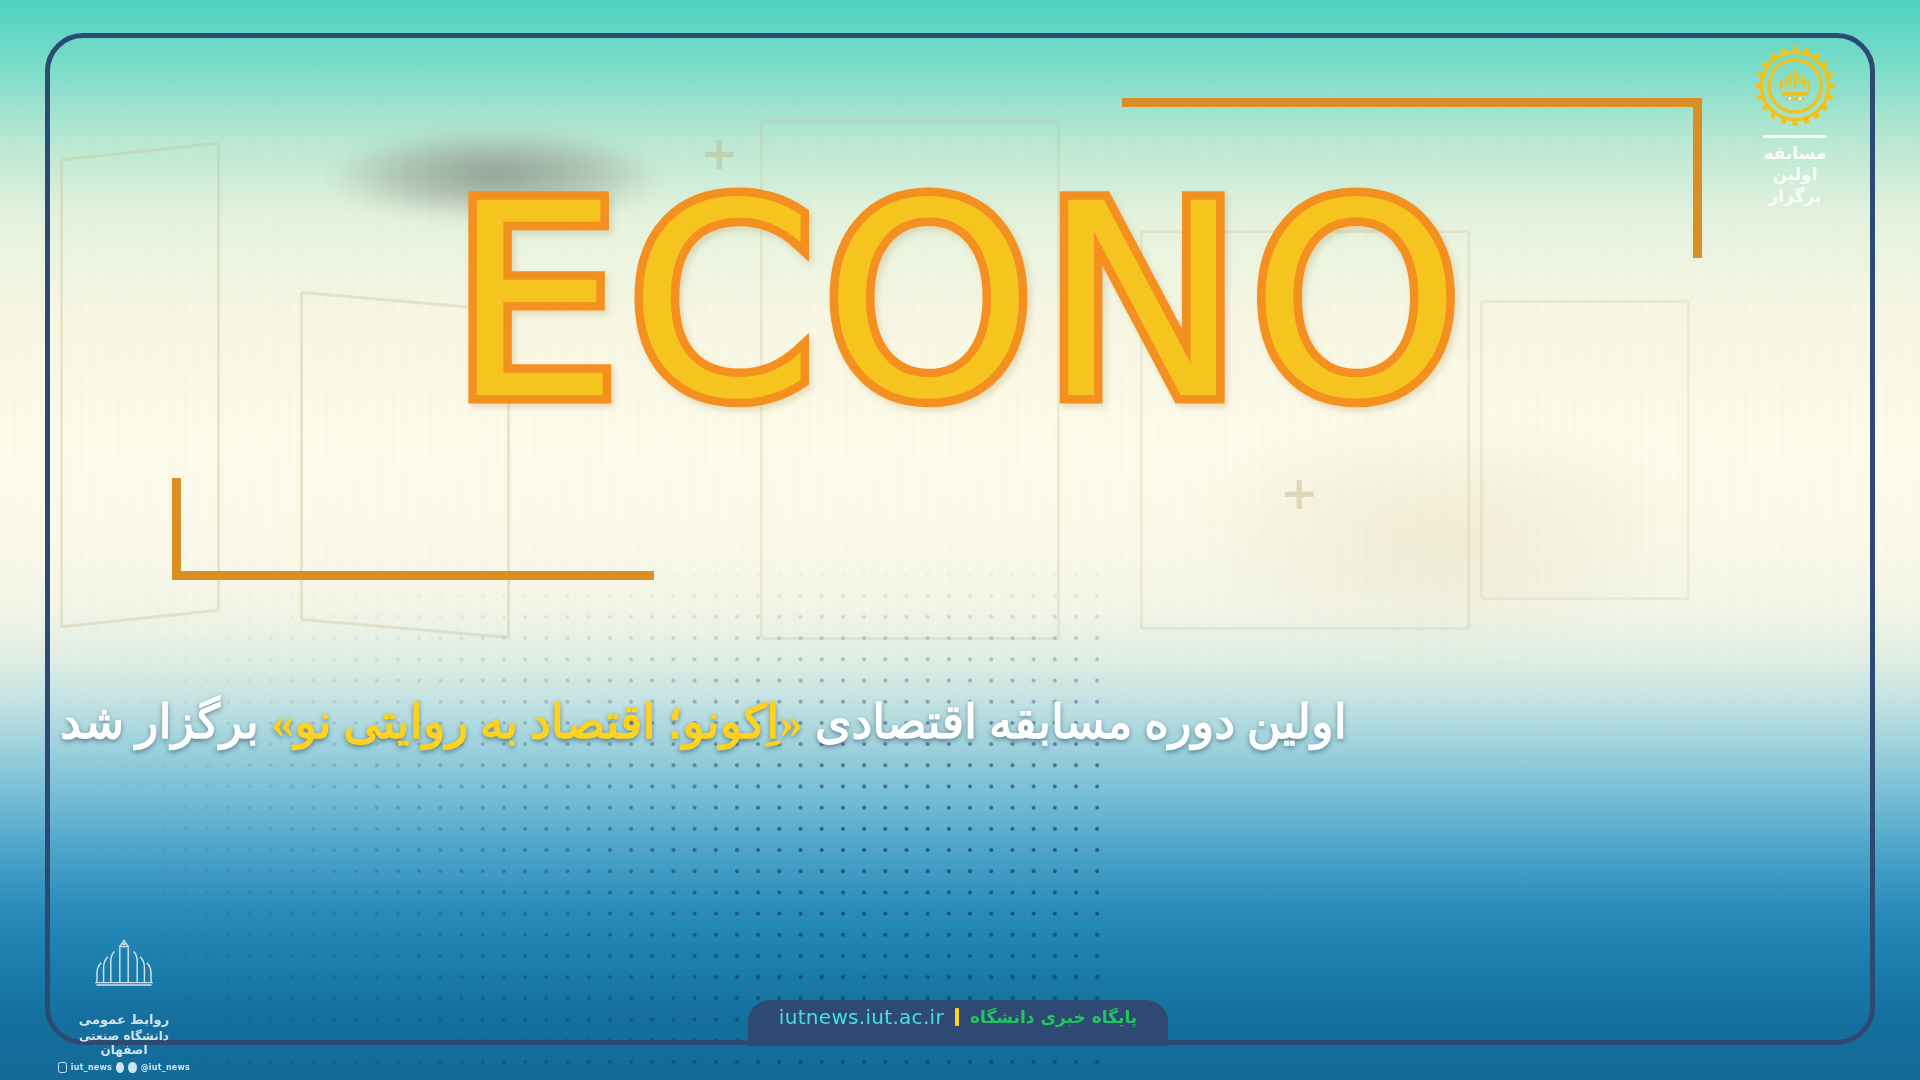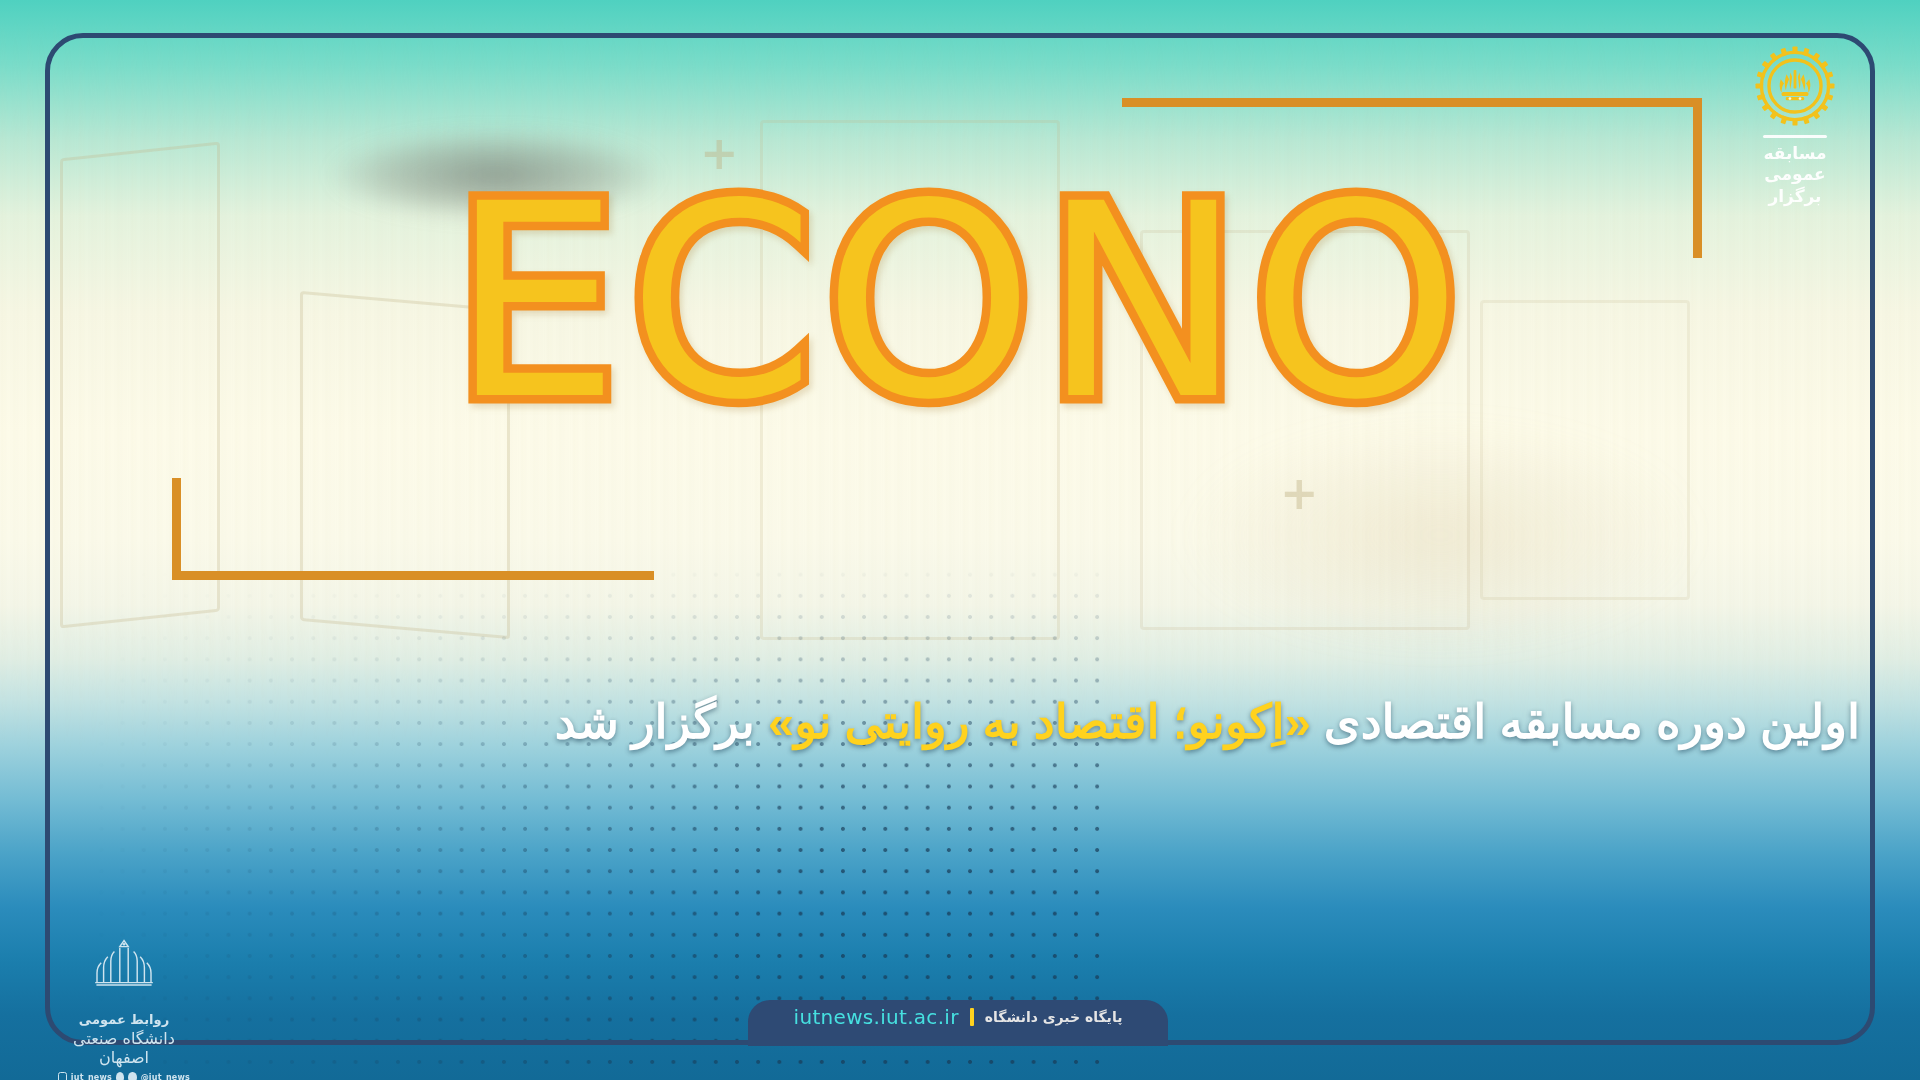--- a/index.html
+++ b/index.html
@@ -125,23 +125,23 @@
     paint-order:stroke fill;
     text-shadow:0 0 0 #f3901f;
     filter:drop-shadow(3px 4px 3px rgba(160,120,40,.22));
   }
 
   
   .headline{
     position:absolute;
     left:60px;right:60px;
     top:688px;
-    text-align:right;
+    text-align:left;
     direction:rtl;
-    font-family:Liberation Sans, sans-serif;
+    font-family:Liberation Serif, serif;
     font-weight:700;
     font-size:47px;
     line-height:1.45;
     color:#ffffff;
     text-shadow:0 2px 5px rgba(5,35,60,.45);
     white-space:normal;
   }
   .headline .hl-accent{color:#ffd21e;}
 
   
@@ -159,24 +159,24 @@
   .urlbar .url{
     color:#46e0e0;
     font-family:"DejaVu Sans","Liberation Sans",sans-serif;
     font-size:20px;
     letter-spacing:.3px;
   }
   .urlbar .sep{
     width:4px;height:18px;background:#ffd21e;border-radius:1px;display:inline-block;
   }
   .urlbar .fa{
-    color:#e5e5e5;
+    color:#22c55e;
     direction:rtl;
     font-family:"DejaVu Sans","Liberation Sans",sans-serif;
-    font-size:14px;
+    font-size:17px;
     font-weight:700;
   }
 
   
   .iut-logo{
     position:absolute;right:64px;top:38px;
     width:122px;
     text-align:center;
     direction:rtl;
   }
@@ -191,21 +191,21 @@
     letter-spacing:.5px;
   }
 
   
   .pr-logo{
     position:absolute;left:58px;top:938px;
     width:132px;text-align:center;direction:rtl;
   }
   .pr-logo .bldg{display:block;margin:0 auto;width:72px;height:52px;}
   .pr-logo .ln1{color:#cfe4ef;font-size:13px;font-weight:700;letter-spacing:2px;margin-top:22px;}
-  .pr-logo .ln2{color:#cfe4ef;font-size:16px;font-weight:400;letter-spacing:.4px;margin-top:2px;}
+  .pr-logo .ln2{color:#cfe4ef;font-size:12px;font-weight:700;letter-spacing:.4px;margin-top:2px;}
   .pr-logo .socials{
     display:flex;align-items:center;justify-content:flex-start;gap:4px;
     margin-top:5px;direction:ltr;
   }
   .pr-logo .sico{
     width:11px;height:11px;border-radius:2.5px;
     border:1.4px solid #cfe4ef;display:inline-block;
   }
   .pr-logo .sico.round{border-radius:50%;background:#cfe4ef;border:none;}
   .pr-logo .shandle{color:#cfe4ef;font-size:8px;font-weight:700;letter-spacing:.2px;}
@@ -286,21 +286,21 @@
         <path d="M44.5 34 q-2 11 0 20 q1.5-10 2-15 z"></path>
         <path d="M55.5 34 q2 11 0 20 q-1.5-10 -2-15 z"></path>
         <rect x="34" y="57" width="32" height="5" rx="2"></rect>
         <rect x="39" y="63" width="22" height="4" rx="1.6"></rect>
         <circle cx="44" cy="65" r="1.6" fill="#fdf6d9"></circle>
         <circle cx="56" cy="65" r="1.6" fill="#fdf6d9"></circle>
       </g>
     </svg>
     <div class="rule"></div>
     <div class="ln">مسابقه</div>
-    <div class="ln">عمومی</div>
+    <div class="ln">اولین</div>
     <div class="ln">برگزار</div>
   </div>
 
   <div class="pr-logo">
     <svg class="bldg" viewBox="0 0 120 86" aria-hidden="true">
       <g fill="none" stroke="#cfe4ef" stroke-width="2.4">
         <path d="M60 4 l-7 10 h14 z"></path>
         <path d="M53 16 v58 M67 16 v58"></path>
         <path d="M44 22 q-6 6 -6 16 v36 M76 22 q6 6 6 16 v36"></path>
         <path d="M33 31 q-7 7 -7 18 v25 M87 31 q7 7 7 18 v25"></path>

